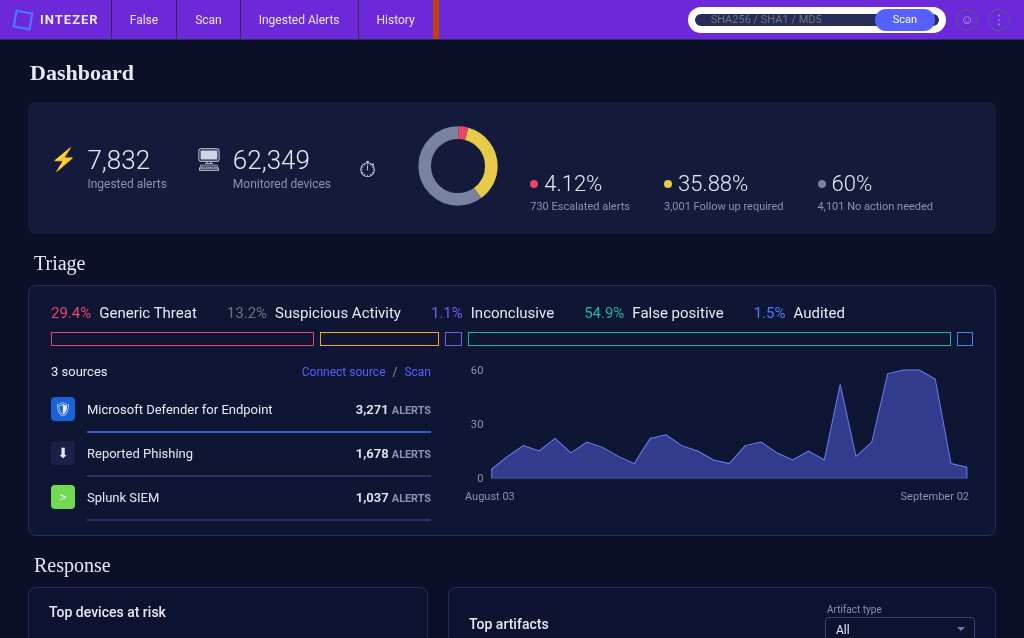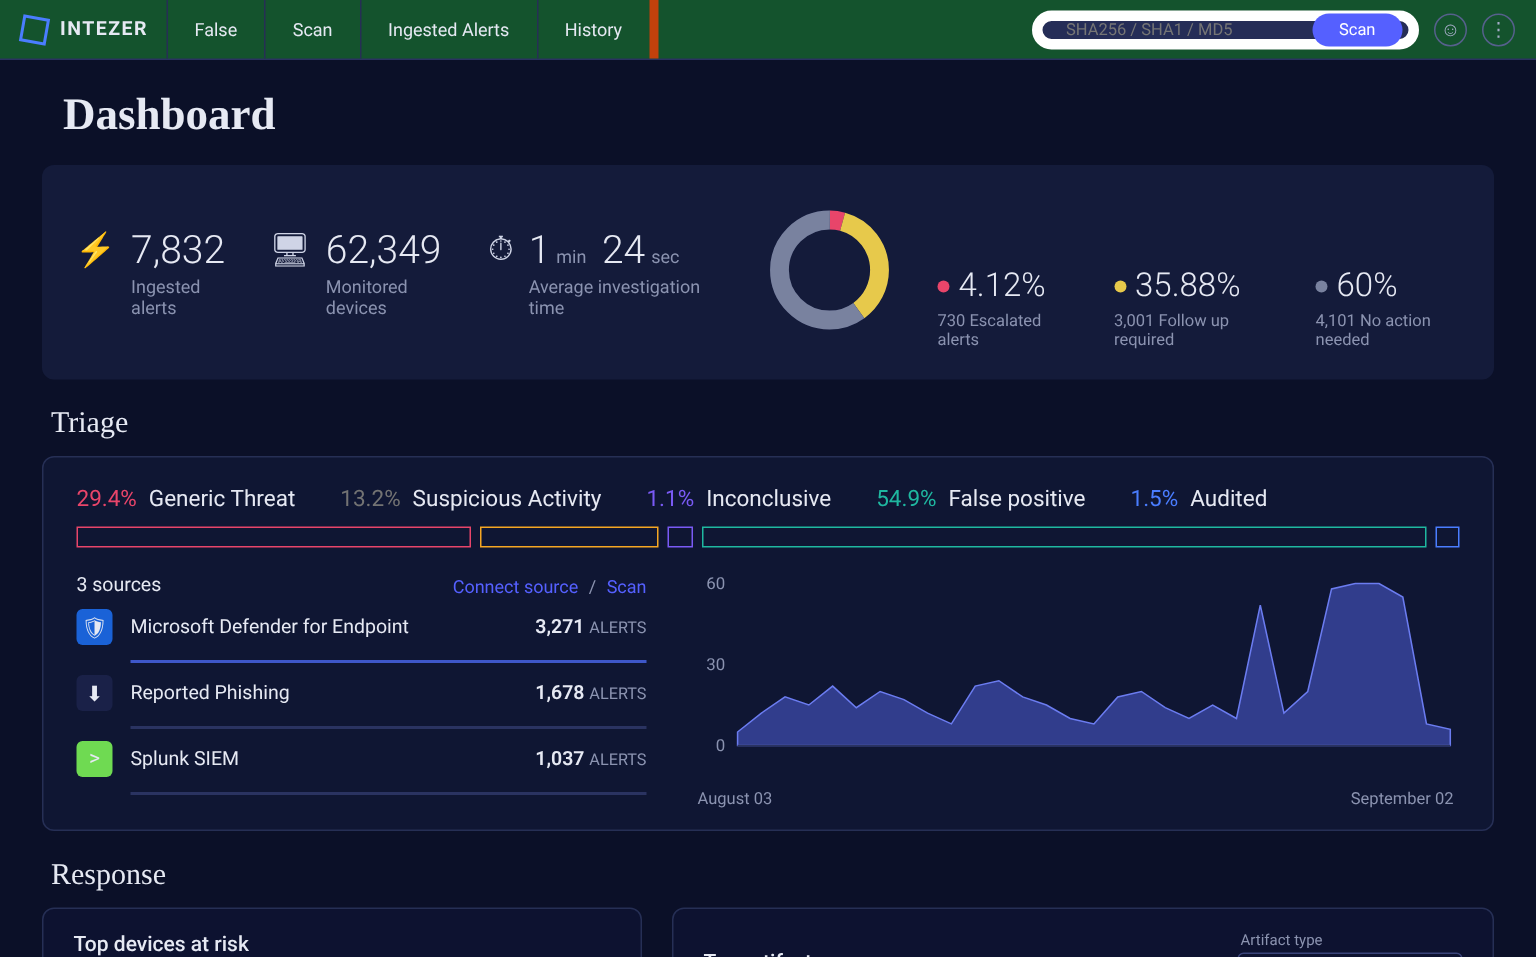--- a/index.html
+++ b/index.html
@@ -20,33 +20,33 @@
     --green:#6fda52;
     --red:#ff3b4e;
     --area:#4e5fd6;
     --grey:#79829f;
   }
   *{box-sizing:border-box;font-family:-apple-system,BlinkMacSystemFont,"Segoe UI",Roboto,Arial,sans-serif;}
   html,body{margin:0;background:var(--bg);color:var(--text);}
   body{height:638px;overflow:hidden;}
 
   
-  .nav{height:40px;background:#14532d;border-bottom:1px solid #2a3260;display:flex;align-items:center;padding:0 14px;gap:0;}
+  .nav{height:40px;background:#6d28d9;border-bottom:1px solid #2a3260;display:flex;align-items:center;padding:0 14px;gap:0;}
   .logo{display:flex;align-items:center;gap:8px;font-weight:700;letter-spacing:1px;font-size:13px;padding-right:12px;}
   .logo-cube{width:18px;height:18px;border:2px solid #4a7dff;transform:rotate(10deg);}
   .nav-item{height:100%;display:flex;align-items:center;padding:0 18px;font-size:12px;border-left:1px solid #262f55;color:var(--text);cursor:pointer;}
   .nav-item:last-of-type{border-right:6px solid #c2410c;}
   .nav-spacer{flex:1;}
   .search{display:flex;align-items:center;background:#252d57;border:7px solid #ffffff;border-radius:16px;height:26px;padding:0 4px 0 14px;}
   .search input{background:none;border:0;outline:0;color:var(--text);font-size:11px;width:160px;}
   .search-btn{background:var(--accent);height:22px;border:0;border-radius:12px;padding:0 18px;font-size:11px;color:#fff;margin-left:6px;cursor:pointer;}
   .nav-icon{width:22px;height:22px;border:1px solid #56608c;border-radius:50%;margin-left:10px;display:flex;align-items:center;justify-content:center;font-size:13px;cursor:pointer;color:#a5acc8;}
 
   .page{padding:14px 28px;}
-  .page-title{font-family:Georgia,serif;font-size:30px;font-weight:600;margin:6px 14px 16px;}
+  .page-title{font-family:Georgia,serif;font-size:22px;font-weight:600;margin:6px 2px 16px;}
 
   
   .kpi-strip{background:var(--panel);border-radius:8px;padding:20px 22px;display:flex;align-items:center;gap:28px;}
   .kpi{display:flex;align-items:flex-start;gap:10px;}
   .kpi-icon{font-size:22px;margin-top:2px;color:#cfd4e6;}
   .kpi-val{font-size:26px;font-weight:300;}
   .kpi-label{font-size:12px;color:var(--muted);margin-top:2px;}
   .kpi-inline{font-size:26px;font-weight:300;}
   .kpi-inline small{font-size:12px;color:var(--muted);font-weight:400;margin:0 4px;}
   .donut-wrap{margin-left:10px;}
@@ -62,35 +62,35 @@
   .triage-panel{background:var(--panel-dark);border:1px solid var(--border);border-radius:8px;padding:18px 22px 14px;}
   .triage-legend{display:flex;gap:30px;align-items:baseline;flex-wrap:wrap;margin-bottom:10px;}
   .tl-item{font-size:15px;display:flex;align-items:baseline;gap:8px;}
   .tl-pct{font-weight:400;}
   .tl-lbl{color:var(--text);}
   .triage-bar{display:flex;gap:6px;height:14px;margin-bottom:18px;}
   .triage-bar div{border:1px solid currentColor;}
 
   .triage-lower{display:flex;gap:30px;}
   .sources{flex:0 0 380px;}
-  .sources-head{display:flex;align-items:center;}
+  .sources-head{display:flex;align-items:center;margin-bottom:10px;}
   .sources-head .count{font-size:13px;}
   .sources-head .links{margin-left:auto;font-size:12px;}
   .sources-head .links a{color:var(--accent);text-decoration:none;}
   .sources-head .links span{color:var(--muted);margin:0 4px;}
   .source-row{display:flex;align-items:center;gap:12px;padding:8px 0 12px;position:relative;font-size:13px;}
   .source-row::after{content:"";position:absolute;left:36px;right:0;bottom:0;height:2px;background:#2a3361;}
   .source-row.mde::after{background:#3e57c9;}
   .source-ico{width:24px;height:24px;border-radius:4px;display:flex;align-items:center;justify-content:center;font-size:14px;}
   .source-alerts{margin-left:auto;font-weight:600;}
-  .source-alerts small{font-weight:400;color:var(--muted);}
+  .source-alerts small{font-weight:700;color:var(--muted);}
 
   .timeline{flex:1;position:relative;}
   .timeline svg{width:100%;height:120px;}
-  .xaxis{display:flex;justify-content:space-between;font-size:11px;color:var(--muted);margin-top:19px;padding:0 4px;}
+  .xaxis{display:flex;justify-content:space-between;font-size:11px;color:var(--muted);margin-top:2px;padding:0 4px;}
 
   
   .response-row{display:flex;gap:20px;}
   .resp-card{background:var(--panel-darker);border:1px solid var(--border);border-radius:8px;padding:16px 20px;}
   .resp-left{flex:0 0 400px;}
   .resp-right{flex:1;}
   .resp-head{display:flex;align-items:center;margin-bottom:12px;}
   .resp-head .title{font-size:14px;font-weight:500;}
   .resp-head .filter-label{font-size:10px;color:var(--muted);margin-left:auto;margin-right:6px;}
   .select{border:1px solid #3a447a;border-radius:4px;height:26px;display:flex;align-items:center;padding:0 26px 0 10px;font-size:12px;position:relative;color:var(--text);min-width:150px;cursor:pointer;}
@@ -132,27 +132,20 @@
     </div>
     <div class="kpi">
       <div class="kpi-icon">🖥</div>
       <div>
         <div class="kpi-val">62,349</div>
         <div class="kpi-label">Monitored devices</div>
       </div>
     </div>
     <div class="kpi">
       <div class="kpi-icon">⏱</div>
-      <div>
-        <div class="kpi-inline">
-          <span>1</span><small>min</small>
-          <span>24</span><small>sec</small>
-        </div>
-        <div class="kpi-label">Average investigation time</div>
-      </div>
     </div>
 
     <div class="donut-wrap">
       <svg class="donut" id="donut" viewBox="0 0 42 42">
           <circle cx="21" cy="21" r="15.9155" fill="none" stroke="#1a2148" stroke-width="6"></circle>
           <circle cx="21" cy="21" r="15.9155" fill="none" stroke="#e8456a" stroke-width="6" stroke-dasharray="4.111112581097132 95.88892317531958" stroke-dashoffset="25.000008939104177"></circle>
           <circle cx="21" cy="21" r="15.9155" fill="none" stroke="#e7c94b" stroke-width="6" stroke-dasharray="35.88890172146955 64.11113403494716" stroke-dashoffset="20.888896358007045"></circle>
           <circle cx="21" cy="21" r="15.9155" fill="none" stroke="#79829f" stroke-width="6" stroke-dasharray="60.000021453850024 40.00001430256668" stroke-dashoffset="-15.000005363462506"></circle>
         </svg>
     </div>

